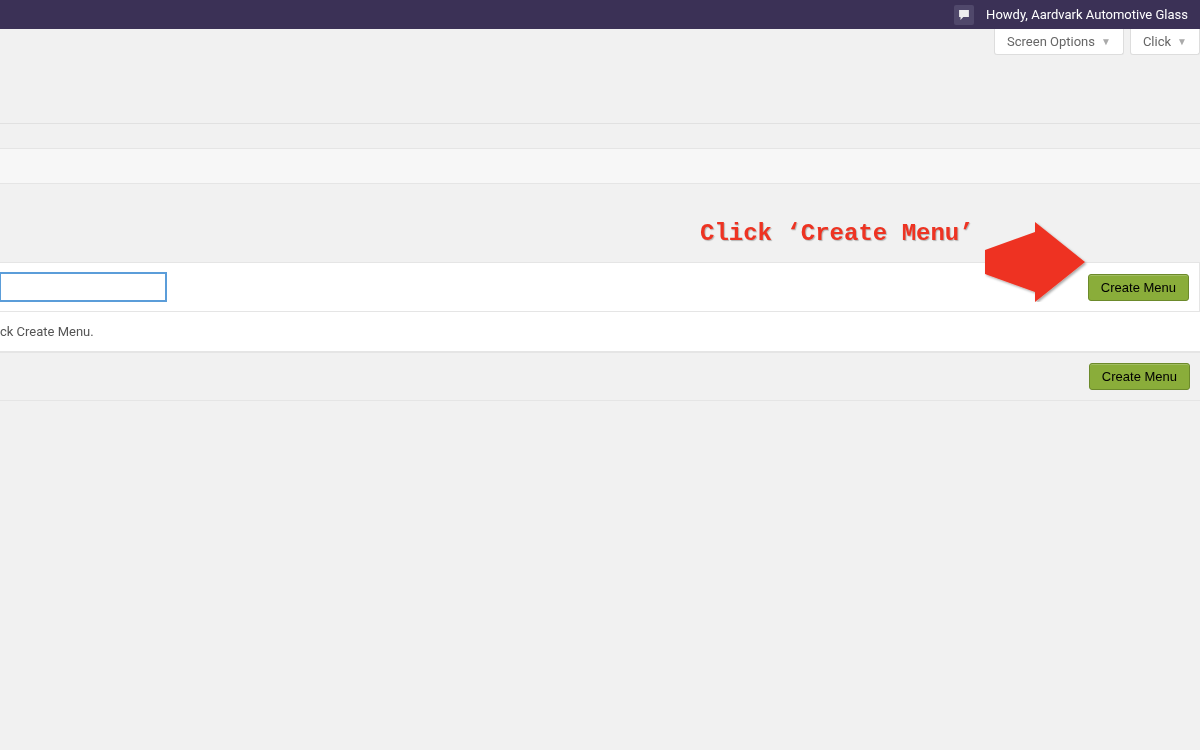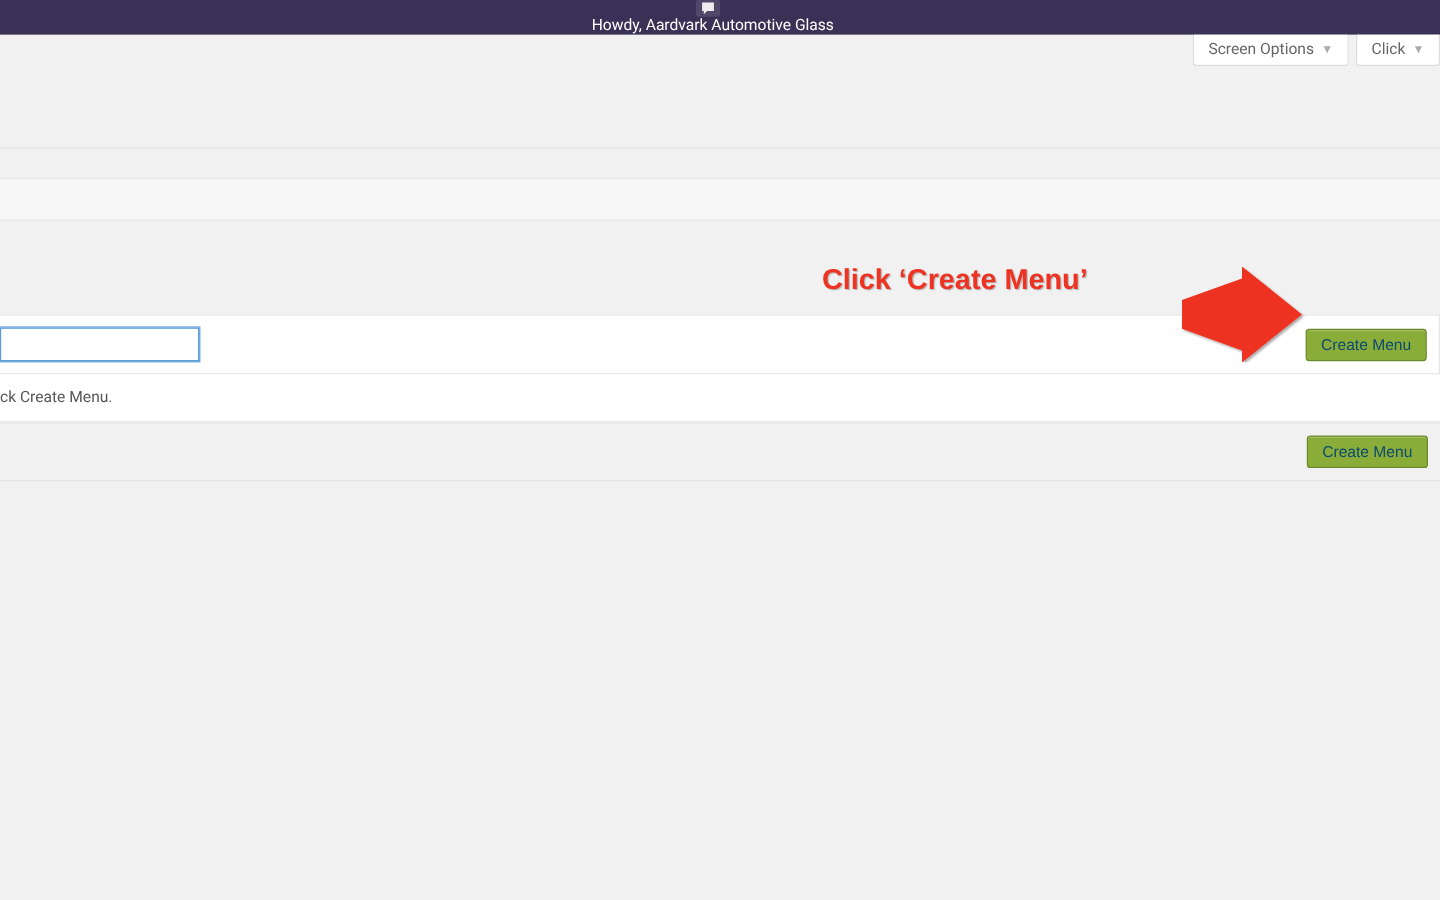--- a/index.html
+++ b/index.html
@@ -13,21 +13,20 @@
     color: #444;
   }
   .adminbar {
     background: #3b3156;
     height: 29px;
     display: flex;
     justify-content: flex-end;
     align-items: center;
     padding: 0 8px 0 0;
     color: #eee;
-    flex-direction: column;
   }
   .adminbar .comment-icon {
     width: 20px;
     height: 20px;
     background: #50486b;
     border-radius: 2px;
     display: flex;
     align-items: center;
     justify-content: center;
     margin-right: 12px;
@@ -97,21 +96,21 @@
     height: 28px;
     border: 1px solid #5b9dd9;
     outline: 1px solid #5b9dd9;
     padding: 3px 6px;
     font-size: 14px;
     background: #fff;
   }
   .btn-create {
     background: #8aad3a;
     border: 1px solid #6c8a2b;
-    color: #0c4a6e;
+    color: #000000;
     font-size: 13px;
     padding: 5px 12px;
     border-radius: 3px;
     cursor: pointer;
     box-shadow: inset 0 1px 0 rgba(255,255,255,0.2);
   }
   .menu-body {
     padding: 12px 24px 12px 0;
     border-top: none;
     font-size: 13px;
@@ -120,26 +119,26 @@
   .second-footer {
     padding: 10px 10px 10px 0;
     display: flex;
     justify-content: flex-end;
     border-top: 1px solid #e5e5e5;
     border-bottom: 1px solid #e5e5e5;
     background: #f1f1f1;
   }
   .annotation {
     position: absolute;
-    left: 685px;
+    left: 700px;
     top: 220px;
     color: #e32;
     font-weight: 700;
     font-size: 24px;
-    font-family: Liberation Sans, sans-serif;
+    font-family: Liberation Mono, monospace;
     text-shadow: 1px 1px 1px rgba(0,0,0,0.25);
     display: flex;
     align-items: center;
   }
   .arrow-svg {
     position: absolute;
     left: 980px;
     top: 222px;
   }
   .content-wrap { position: relative; }

